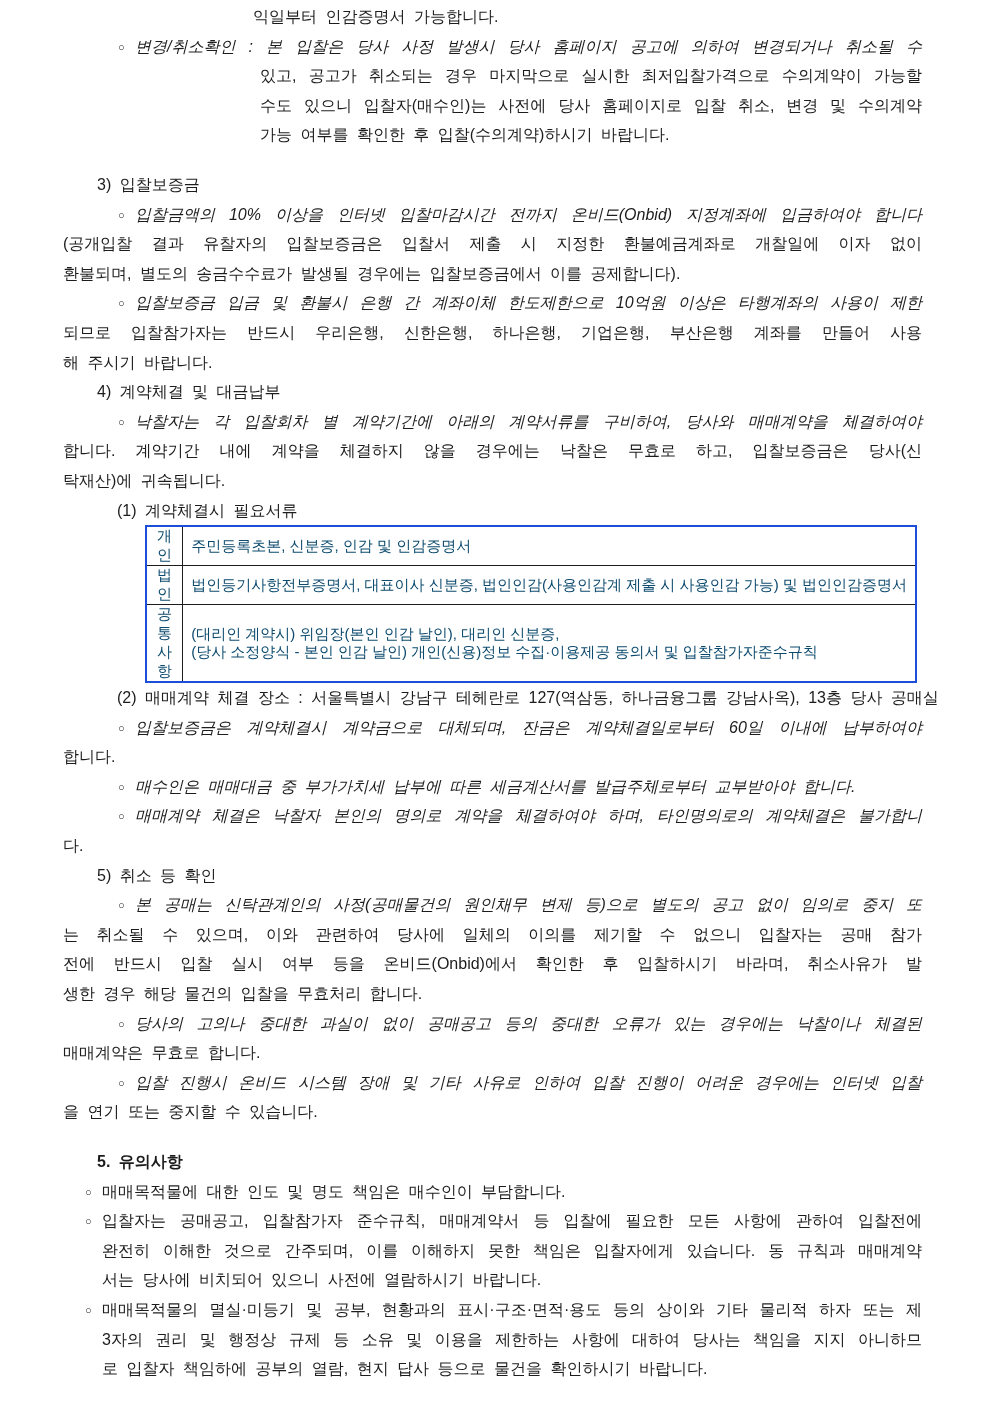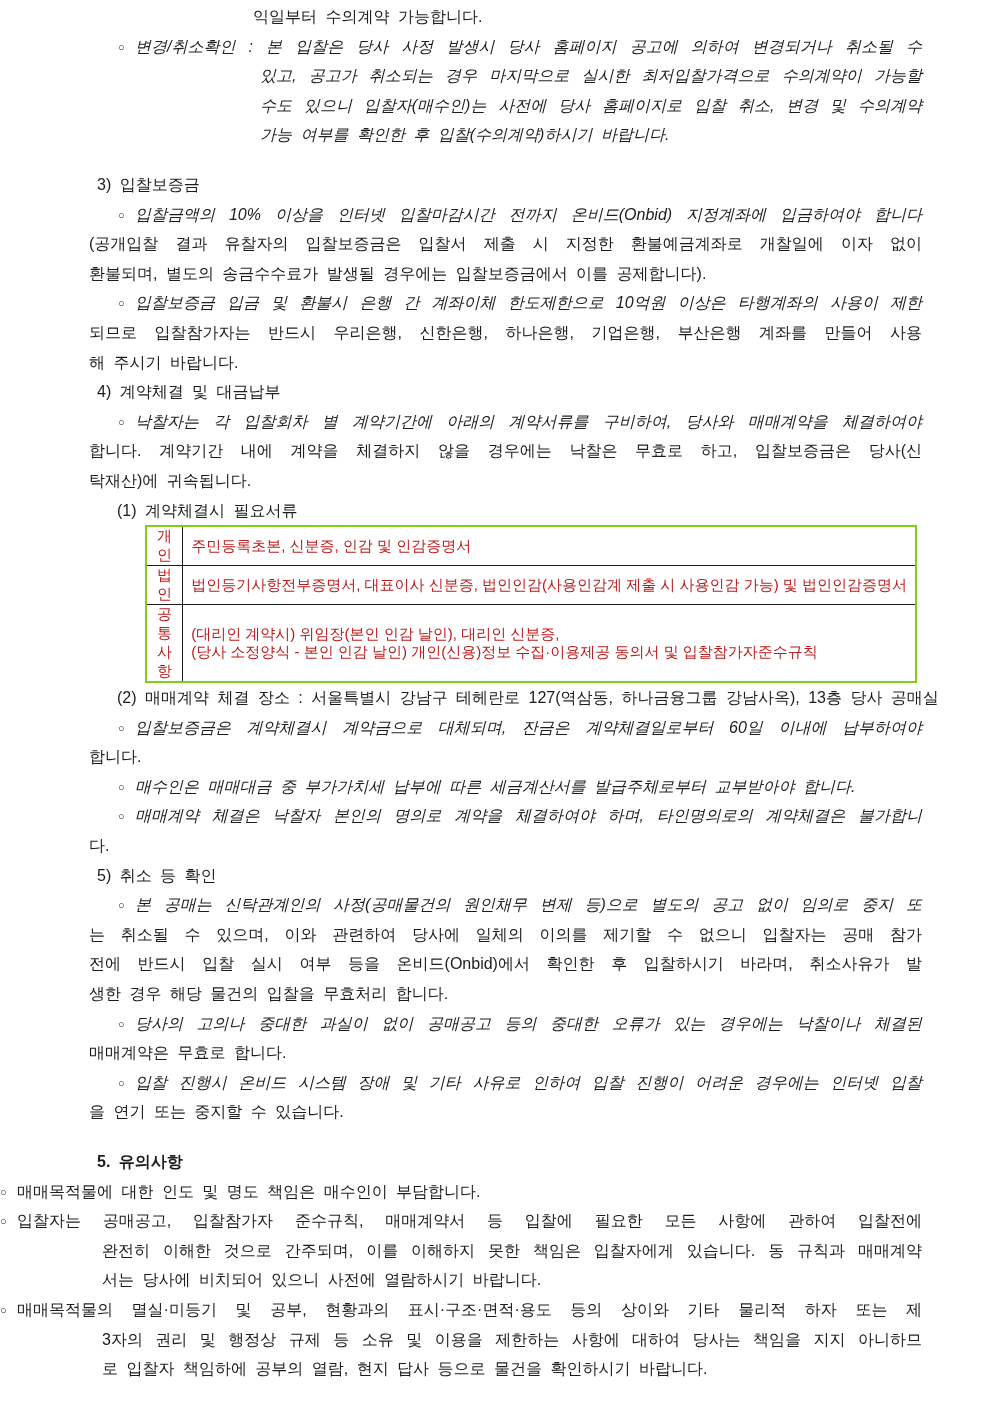--- a/index.html
+++ b/index.html
@@ -18,57 +18,57 @@
     white-space:nowrap;
     padding-right:70px;
     word-spacing:4px;
     text-align:justify;
   }
   .fill{text-align-last:justify;word-spacing:normal;}
   .gap{margin-top:20px;}
   .x68{padding-left:97px;font-weight:bold;}
   .x97{padding-left:97px;}
   .x102{padding-left:102px;}
-  .x135{padding-left:89px;}
+  .x135{padding-left:63px;}
   .x143{padding-left:117px;}
   .x253{padding-left:253px;}
-  .x260{padding-left:260px;font-style:italic;}
+  .x260{padding-left:260px;}
   .bul1{padding-left:118px;font-style:italic;}
-  .bul2{}
+  .bul2{padding-left:85px;}
   .bu{
     display:inline-block;width:17px;
     font-size:11px;vertical-align:1px;
     text-align:left;word-spacing:normal;
   }
   table.req{
     margin-left:145px;
     width:772px;
     border-collapse:collapse;
-    border:2px solid #84cc16;
+    border:2px solid #1d4ed8;
     font-size:15px;
-    color:#b91c1c;
+    color:#0c4a6e;
   }
   table.req td{
     border:1px solid #1c1c1c;
     padding:0 8px;
     vertical-align:middle;
   }
   td.rlabel{width:73px;text-align:center;padding:0 2px;}
   tr.r1 td{height:24px;}
   tr.r2 td{height:22px;}
   tr.r3 td{height:36px;}
   td.rcontent div{line-height:18px;white-space:nowrap;}
 </style>
 </head>
 <body>
 
 <div class="page">
   <div class="doc">
 
-    <div class="ln x253">익일부터 수의계약 가능합니다.</div>
+    <div class="ln x253">익일부터 인감증명서 가능합니다.</div>
     <div class="ln bul1 fill"><span class="bu">○</span><span>변경/취소확인 : 본 입찰은 당사 사정 발생시 당사 홈페이지 공고에 의하여 변경되거나 취소될 수</span></div>
     <div class="ln x260 fill">있고, 공고가 취소되는 경우 마지막으로 실시한 최저입찰가격으로 수의계약이 가능할</div>
     <div class="ln x260 fill">수도 있으니 입찰자(매수인)는 사전에 당사 홈페이지로 입찰 취소, 변경 및 수의계약</div>
     <div class="ln x260">가능 여부를 확인한 후 입찰(수의계약)하시기 바랍니다.</div>
 
     <div class="ln x97 gap">3) 입찰보증금</div>
     <div class="ln bul1 fill"><span class="bu">○</span><span>입찰금액의 10% 이상을 인터넷 입찰마감시간 전까지 온비드(Onbid) 지정계좌에 입금하여야 합니다</span></div>
     <div class="ln x135 fill">(공개입찰 결과 유찰자의 입찰보증금은 입찰서 제출 시 지정한 환불예금계좌로 개찰일에 이자 없이</div>
     <div class="ln x135">환불되며, 별도의 송금수수료가 발생될 경우에는 입찰보증금에서 이를 공제합니다).</div>
     <div class="ln bul1 fill"><span class="bu">○</span><span>입찰보증금 입금 및 환불시 은행 간 계좌이체 한도제한으로 10억원 이상은 타행계좌의 사용이 제한</span></div>

